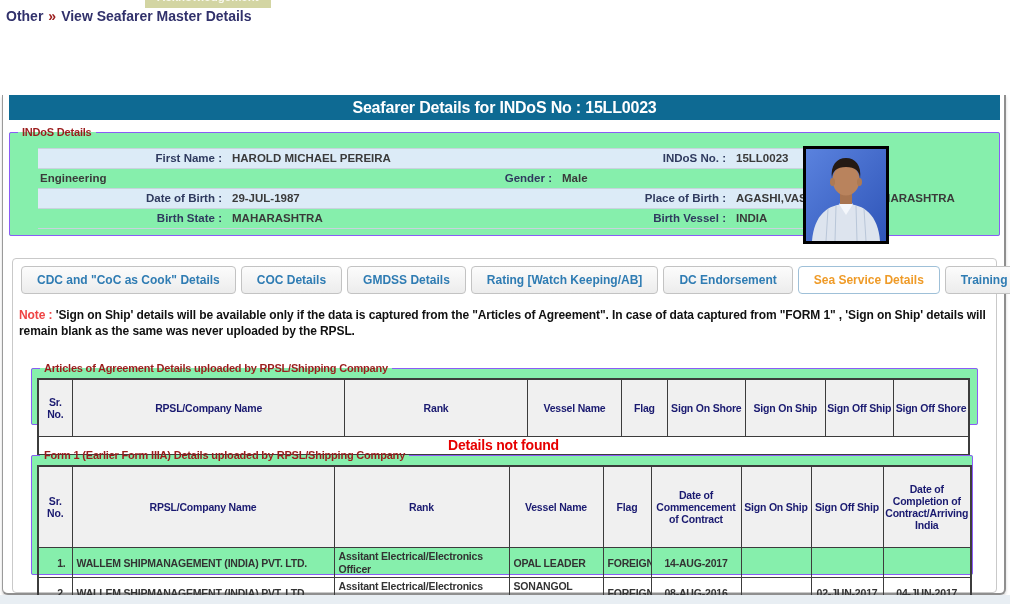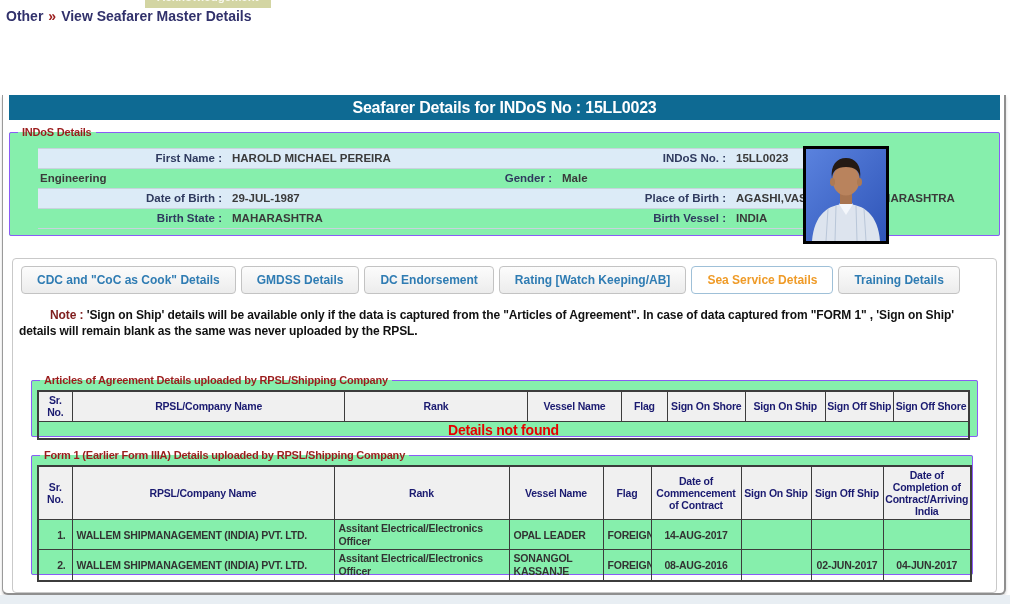--- a/index.html
+++ b/index.html
@@ -78,35 +78,35 @@
     border:1px solid #c3c3c3; border-radius:4px;
     background:linear-gradient(#fcfcfc,#ececec);
     color:#2f7cb3; font-size:12px; font-weight:bold; cursor:pointer;
   }
   .tab.active { background:#fff; color:#ef9b28; border:1px solid #9fc0d8; }
 
   .note {
     position:absolute; left:6px; top:48px; width:972px;
     font-size:12px; font-weight:bold; color:#111; line-height:1.35; letter-spacing:-0.1px;
   }
-  .note .note-label { color:#7f1d1d;margin-left:31px; }
-
-  .articles-fieldset { position:absolute; left:18px; top:103px; width:947px; height:63px;margin-top:12px; }
+  .note .note-label { color:#ef4444; }
+
+  .articles-fieldset { position:absolute; left:18px; top:103px; width:947px; height:63px; }
   .form1-fieldset    { position:absolute; left:18px; top:190px; width:767px; height:126px; }
 
   table.data-table {
     width:933px; margin:4px 0 0 5px; border-collapse:collapse; table-layout:fixed;
     border:2px solid #3c3c3c;
   }
   table.data-table th, table.data-table td {
     border:1px solid #3c3c3c; overflow:hidden;
   }
   table.data-table th {
     background:#f0f0f0; color:#1a1a70; font-size:10.5px; font-weight:bold;
-    vertical-align:middle; padding:2px 1px; line-height:1.15;
+    vertical-align:middle; padding:16px 1px; line-height:1.15;
     letter-spacing:-0.2px;
   }
   .articles-table th { height:30px; }
   .form1-table th { height:48px; }
   td.empty-cell {
     height:18px; text-align:center; color:#e60000; font-weight:bold; font-size:14px;
     letter-spacing:-0.2px;
   }
   .form1-table td {
     height:26px; font-size:10.5px; font-weight:bold; color:#333;
@@ -181,23 +181,24 @@
         <ellipse cx="26.5" cy="33" rx="2.5" ry="4" fill="#ad7a54"></ellipse>
         <ellipse cx="53.5" cy="33" rx="2.5" ry="4" fill="#ad7a54"></ellipse>
       </svg>
     </div>
   </fieldset>
 
   <div class="tab-panel">
 
     <div class="tabs">
       <div class="tab">CDC and "CoC as Cook" Details</div>
+      <div class="tab">COC Details</div>
       <div class="tab">GMDSS Details</div>
+      <div class="tab">Rating [Watch Keeping/AB]</div>
       <div class="tab">DC Endorsement</div>
-      <div class="tab">Rating [Watch Keeping/AB]</div>
       <div class="tab active">Sea Service Details</div>
       <div class="tab">Training Details</div>
     </div>
 
     <div class="note">
       <span class="note-label">Note :</span>
       <span>'Sign on Ship' details will be available only if the data is captured from the "Articles of Agreement". In case of data captured from "FORM 1" , 'Sign on Ship' details will remain blank as the same was never uploaded by the RPSL.</span>
     </div>
 
     <fieldset class="articles-fieldset">

